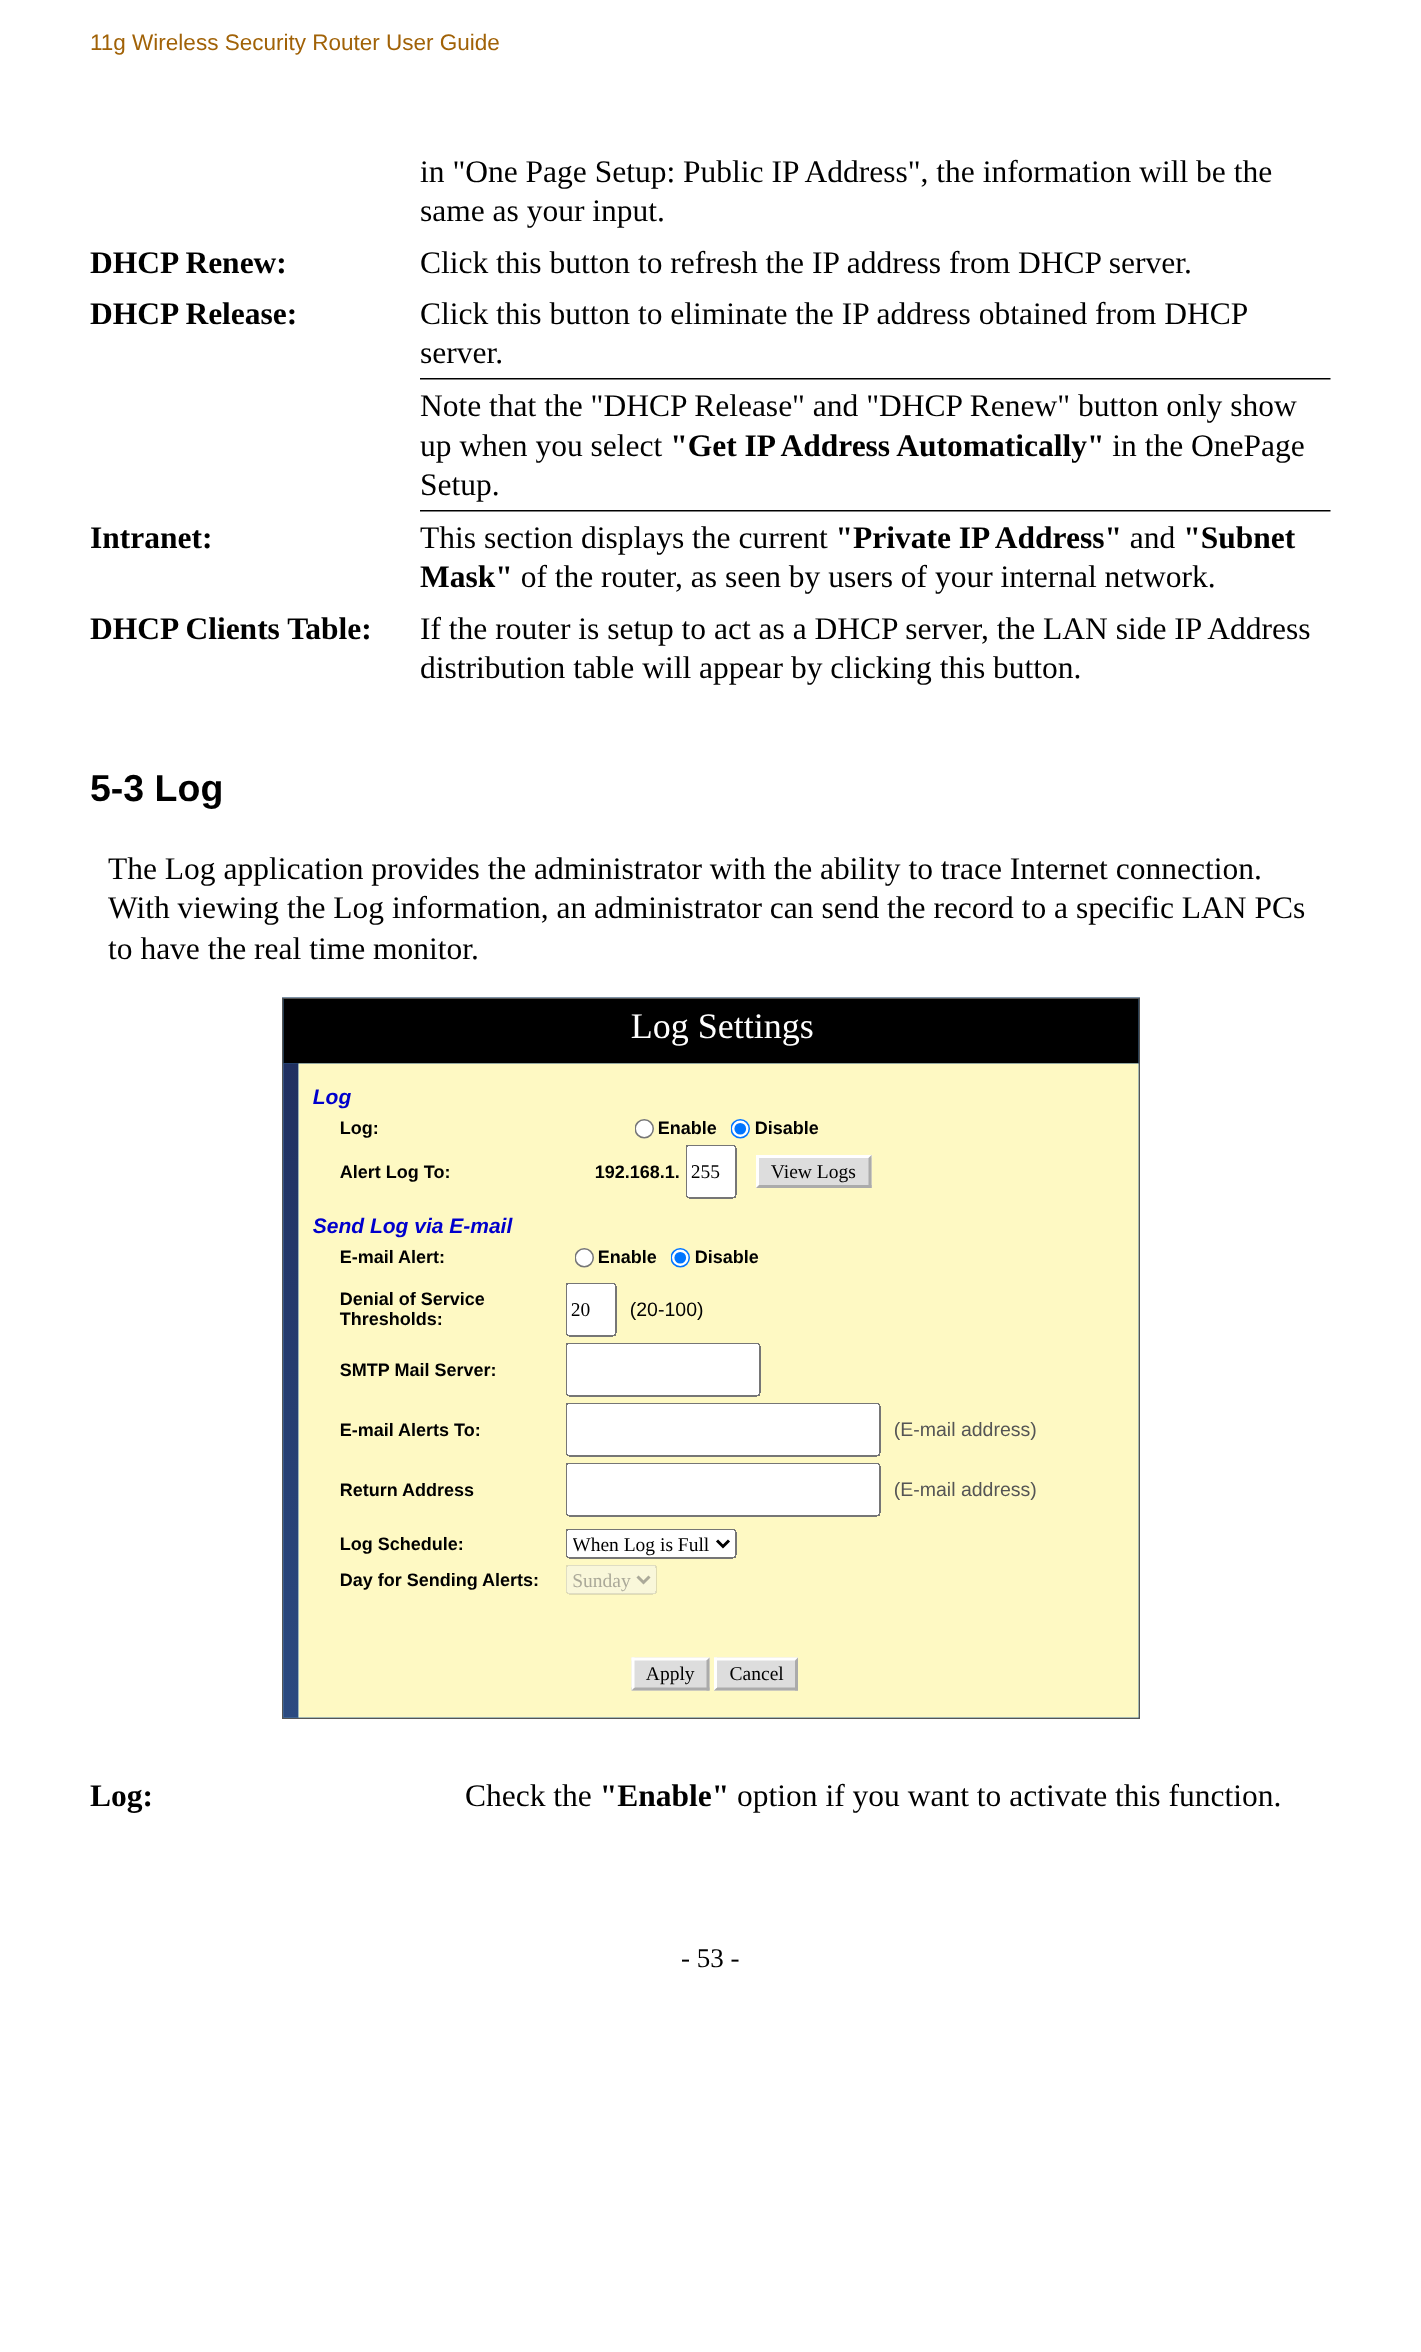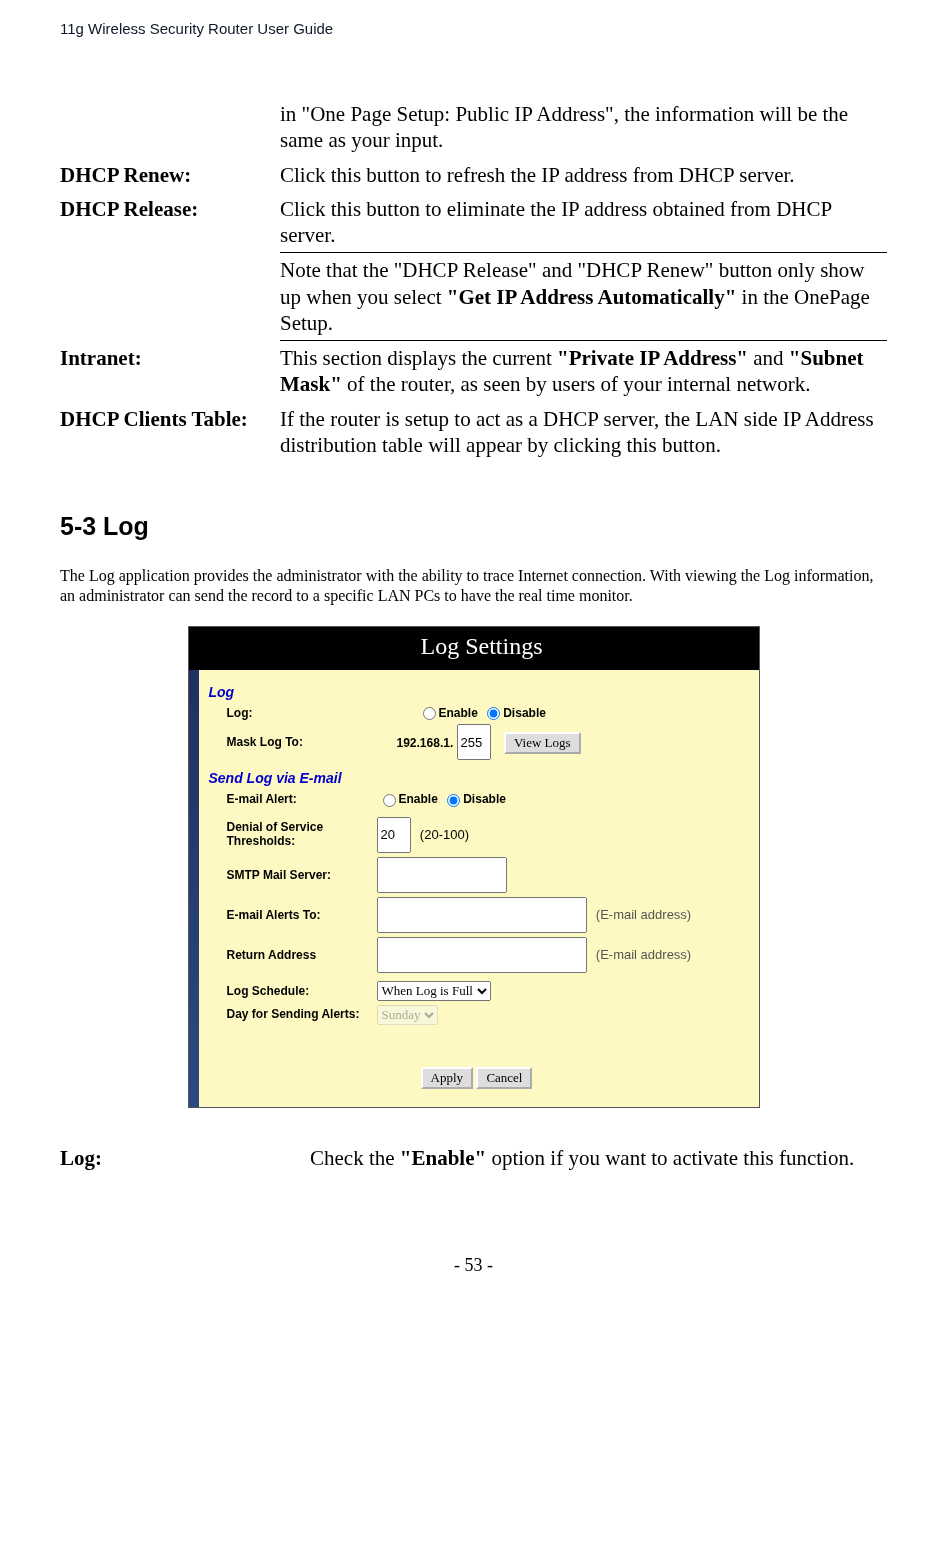--- a/index.html
+++ b/index.html
@@ -10,21 +10,21 @@
     color: #000;
     width: 947px;
   }
   .page {
     padding: 20px 60px 40px 60px;
     box-sizing: border-box;
   }
   .header-line {
     font-family: Arial, Helvetica, sans-serif;
     font-size: 15px;
-    color: #0f172a;
+    color: #a16207;
     margin: 0 0 60px 0;
   }
   table.def-table {
     width: 100%;
     border-collapse: collapse;
     font-size: 21px;
     line-height: 1.25;
   }
   table.def-table td {
     vertical-align: top;
@@ -46,23 +46,23 @@
     padding-top:6px;
     padding-bottom:6px;
   }
   .section-heading {
     font-family: Arial, Helvetica, sans-serif;
     font-size: 25px;
     font-weight: bold;
     margin: 50px 0 25px 0;
   }
   .body-para {
-    font-size: 16px;
+    font-size: 21px;
     line-height:1.25;
-    margin: 0 0 20px 0;
+    margin: 0 0 20px 12px;
   }
 
   
   .shot-wrap {
     text-align: center;
     margin: 0 0 30px 0;
   }
   .shot {
     display: inline-block;
     width: 570px;
@@ -113,21 +113,21 @@
     padding-left: 18px;
   }
   .shot .lbl2 {
     color:#000;
     font-weight:bold;
     width: 150px;
     padding-left: 18px;
     line-height:1.15;
   }
   .shot input[type=text] {
-    font-family: Liberation Sans, sans-serif;
+    font-family: Liberation Serif, serif;
     font-size: 13px;
     padding: 16px 2px;
     height: 18px;
     box-sizing: border-box;
   }
   .shot select {
     font-family: "Times New Roman", serif;
     font-size: 13px;
     height: 20px;
   }
@@ -213,21 +213,21 @@
 
           <div class="row">
             <div class="lbl">Log:</div>
             <div style="margin-left:40px;">
               <input type="radio" class="radio" style=""><b>Enable</b>
               <input type="radio" class="radio" checked="" style=""><b>Disable</b>
             </div>
           </div>
 
           <div class="row">
-            <div class="lbl">Mask Log To:</div>
+            <div class="lbl">Alert Log To:</div>
             <div style="margin-left:20px;">
               <b>192.168.1.</b>
               <input type="text" style="width: 34px;" value="255">
               &nbsp;&nbsp;
               <button class="btn">View Logs</button>
             </div>
           </div>
 
           <div class="sec-label" style="margin-top:10px;">Send Log via E-mail</div>
 

